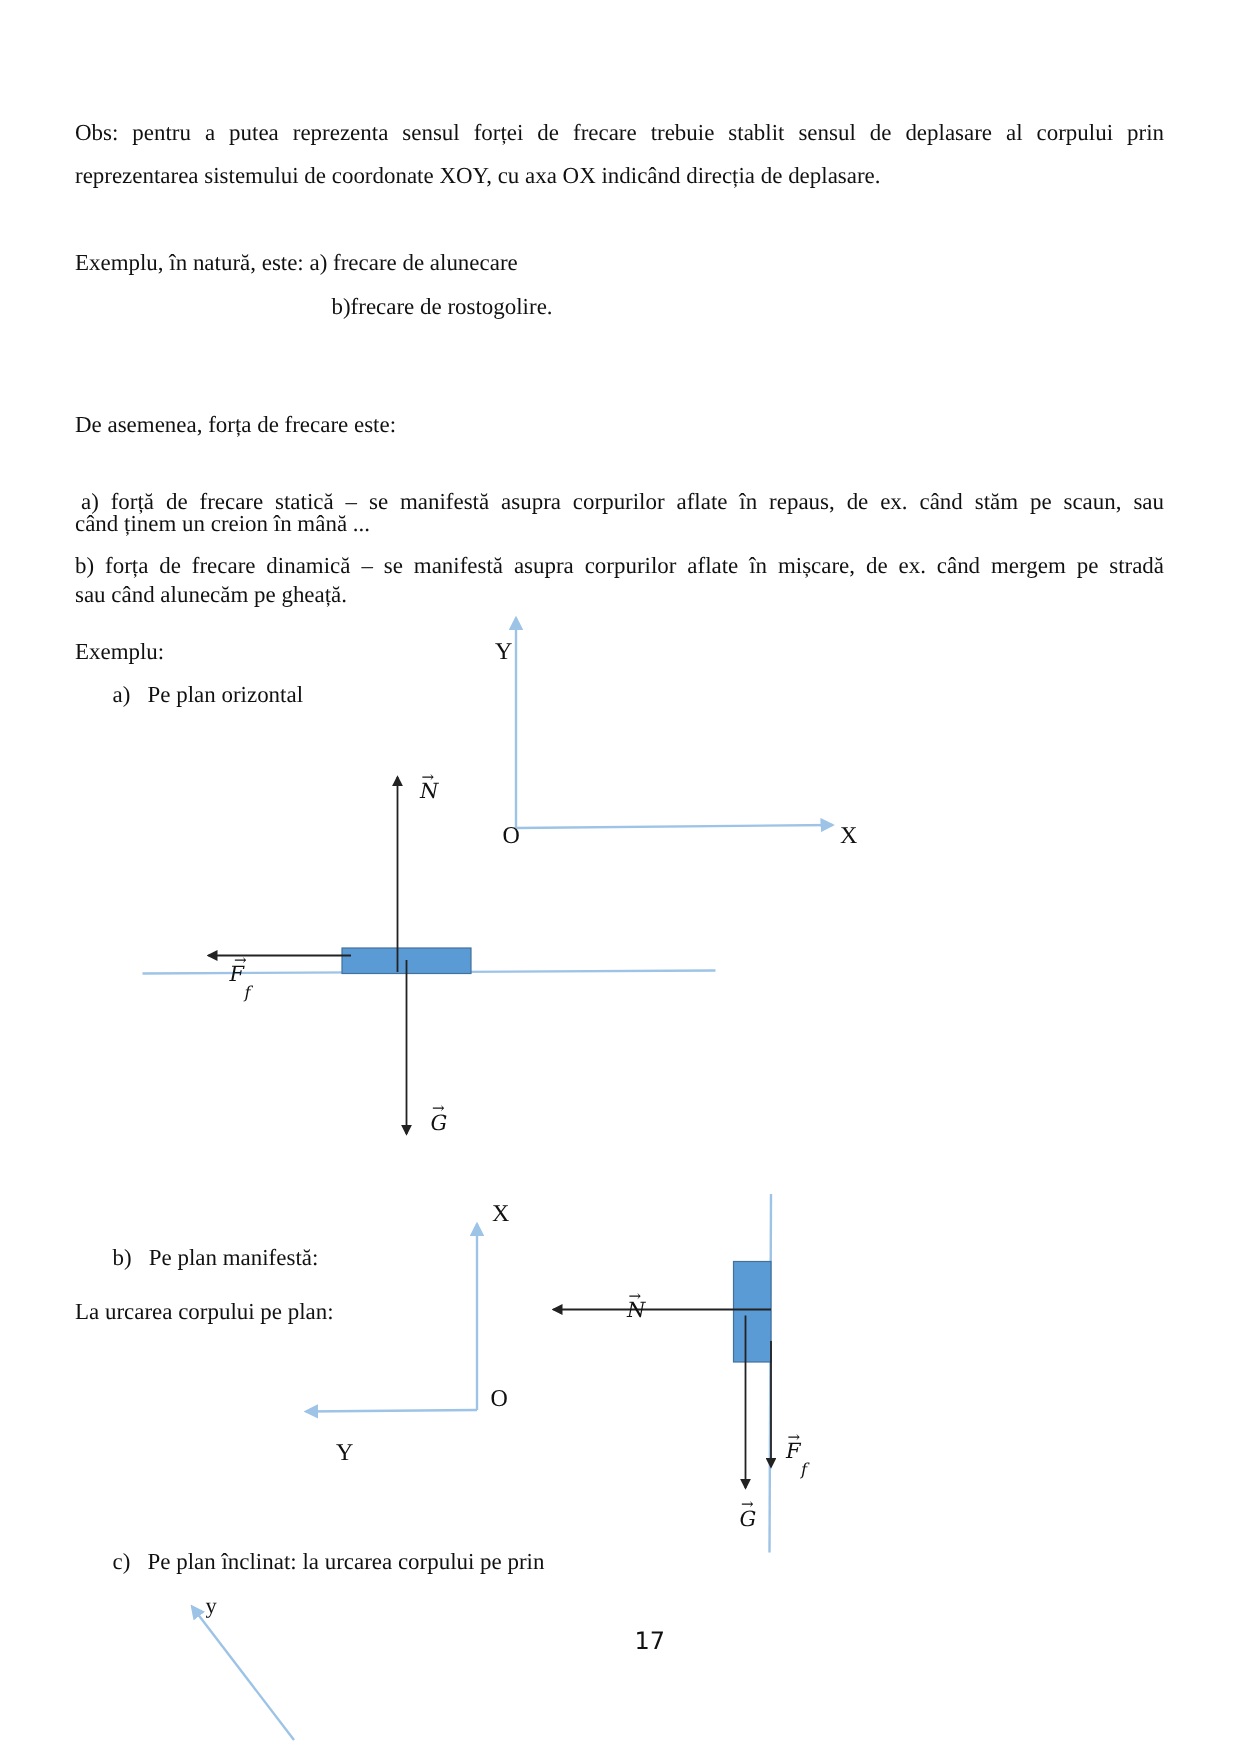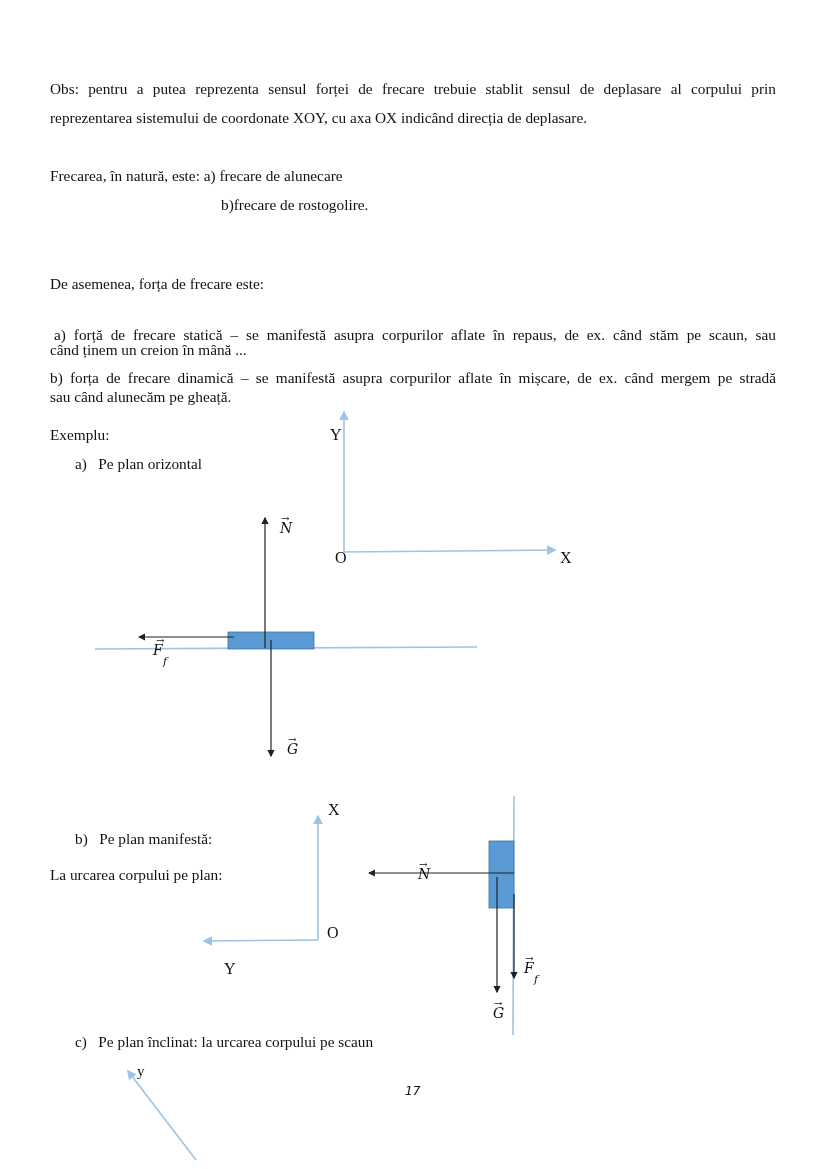--- a/index.html
+++ b/index.html
@@ -6,50 +6,50 @@
   body { width: 828px; height: 1169px; position: relative; overflow: hidden;
          font-family: "Liberation Serif", "DejaVu Serif", serif; color: #111; }
   .txt { position: absolute; font-size: 15.3px; line-height: 20px; white-space: nowrap; }
   .just { position: absolute; left: 50px; width: 726px; font-size: 15.3px; line-height: 20px;
           text-align: justify; text-align-last: justify; white-space: nowrap; }
   .it { }
   .lbl { position: absolute; font-size: 16px; line-height: 18px; }
   .vec { position: absolute; font-family: "DejaVu Serif", serif; font-style: italic; font-size: 14px; line-height: 14px; }
   .vec .arr { position: absolute; left: 1px; top: -9px; font-size: 10px; font-style: normal; }
   .vec .sub { position: absolute; font-size: 11px; }
-  .pagenum { position: absolute; left: 405px; top: 1084px; font-family: "DejaVu Sans", sans-serif; font-size: 12px; font-style: italic; }
+  .pagenum { position: absolute; left: 423px; top: 1084px; font-family: "DejaVu Sans", sans-serif; font-size: 16px; }
   svg.diagram { position: absolute; left: 0; top: 0; }
 </style>
 </head>
 <body>
 
 <div class="just" style="top:79px;">Obs: pentru a putea reprezenta sensul forței de frecare trebuie stablit sensul de deplasare al corpului prin</div>
 <div class="txt" style="left:50px; top:108px;">reprezentarea sistemului de coordonate XOY, cu axa OX indicând direcția de deplasare.</div>
 
 <div class="txt" style="left:50px; top:166px;">
-  <span>Frecarea, în natură, este: </span><span class="it">a) frecare de alunecare</span>
+  <span>Exemplu, în natură, este: </span><span class="it">a) frecare de alunecare</span>
 </div>
 <div class="txt it" style="left:221px; top:195px;">b)frecare de rostogolire.</div>
 
 <div class="txt" style="left:50px; top:274px;">De asemenea, forța de frecare este:</div>
 <div class="just" style="top:325px; left:54px; width:722px;">
   <span class="it">a) forță de frecare statică</span><span> – se manifestă asupra corpurilor aflate în repaus, de ex. când stăm pe scaun, sau</span>
 </div>
 <div class="txt" style="left:50px; top:340px;">când ținem un creion în mână ...</div>
 <div class="just" style="top:368px;">
   <span class="it">b) forța de frecare dinamică</span><span> – se manifestă asupra corpurilor aflate în mișcare, de ex. când mergem pe stradă</span>
 </div>
 <div class="txt" style="left:50px; top:387px;">sau când alunecăm pe gheață.</div>
 <div class="txt" style="left:50px; top:425px;">Exemplu:</div>
 <div class="txt" style="left:75px; top:454px; white-space:pre;">a)   Pe plan orizontal</div>
 
 <div class="txt" style="left:75px; top:829px; white-space:pre;">b)   Pe plan manifestă:</div>
 <div class="txt" style="left:50px; top:865px;">La urcarea corpului pe plan:</div>
 
-<div class="txt" style="left:75px; top:1032px; white-space:pre;">c)   Pe plan înclinat: la urcarea corpului pe scaun</div>
+<div class="txt" style="left:75px; top:1032px; white-space:pre;">c)   Pe plan înclinat: la urcarea corpului pe prin</div>
 
 <svg class="diagram" width="828" height="1169">
   <defs>
     <marker id="arrBlue" markerWidth="6" markerHeight="6" refX="5" refY="3" orient="auto">
       <path d="M0,0 L6,3 L0,6 z" fill="#9dc3e6"></path>
     </marker>
     <marker id="arrDark" markerWidth="6" markerHeight="6" refX="5" refY="3" orient="auto">
       <path d="M0,0 L6,3 L0,6 z" fill="#222"></path>
     </marker>
   </defs>

